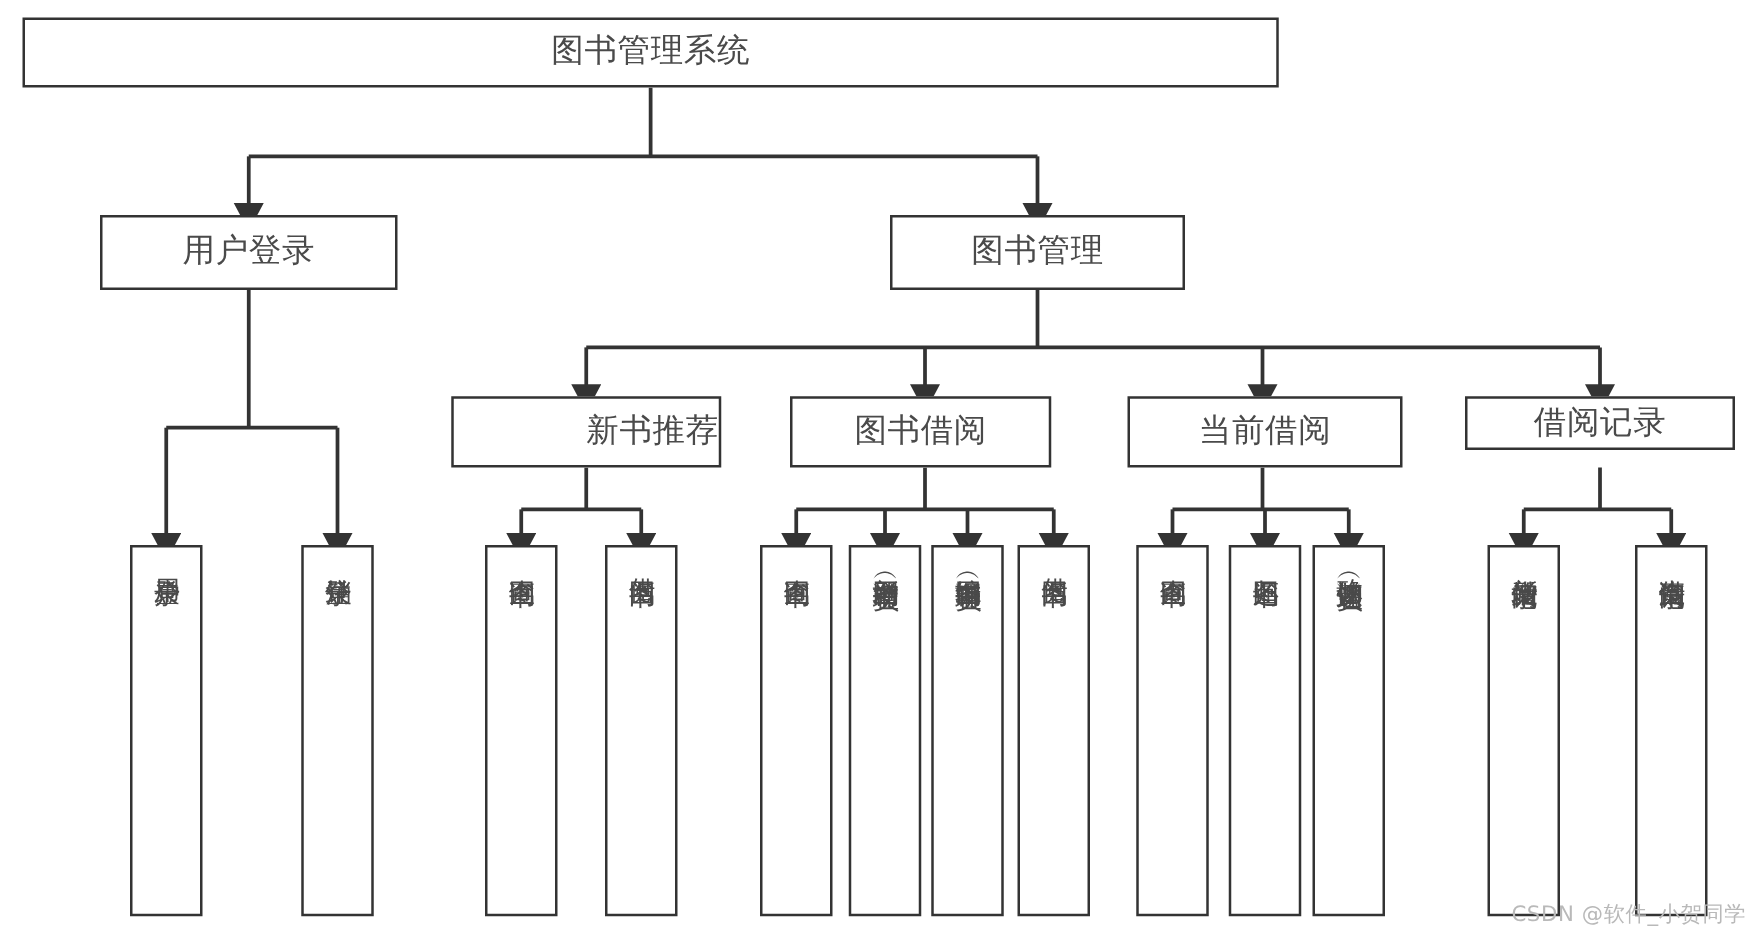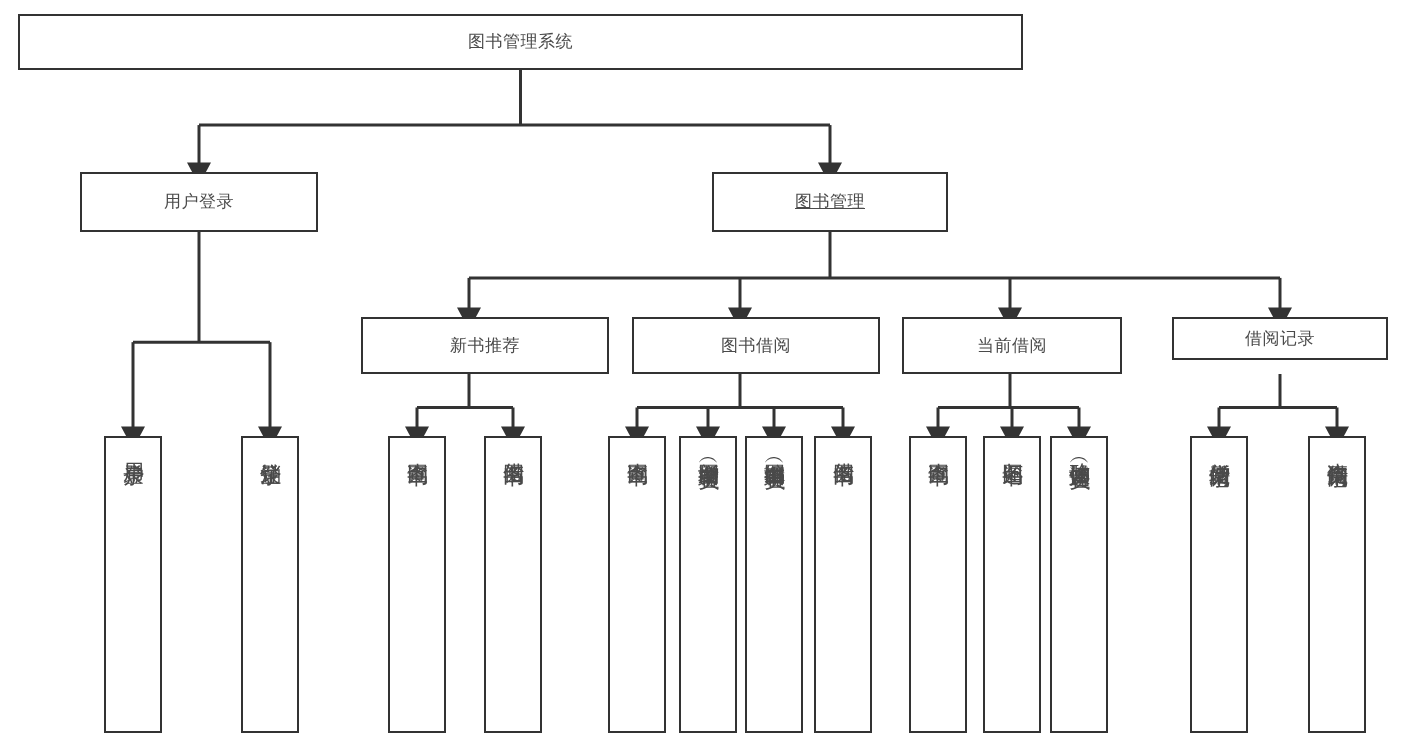--- a/index.html
+++ b/index.html
@@ -29,21 +29,21 @@
     position: absolute;
     box-sizing: border-box;
     border: 2.5px solid #333333;
     background: #ffffff;
     display: flex;
     align-items: center;
     justify-content: center;
     color: #4a4a4a;
   }
   .node .label {
-    font-size: 17px;
+    font-size: 26px;
     line-height: 1.12;
     color: #4a4a4a;
     letter-spacing: 0.5px;
     white-space: nowrap;
   }
   .node.vertical {
     align-items: flex-start;
     padding-top: 8px;
   }
   .node.vertical .label {
@@ -113,27 +113,27 @@
       </g>
   </svg>
 
   <div id="node-layer">
       <div class="node" style="left: 18px; top: 14px; width: 1005px; height: 56px;">
         <span class="label">图书管理系统</span>
       </div>
       <div class="node" style="left: 80px; top: 172px; width: 238px; height: 60px;">
         <span class="label">用户登录</span>
       </div>
-      <div class="node" style="left: 712px; top: 172px; width: 236px; height: 60px; text-decoration: underline;">
+      <div class="node" style="left: 712px; top: 172px; width: 236px; height: 60px;">
         <span class="label">图书管理</span>
       </div>
-      <div class="node" style="left: 361px; top: 317px; width: 248px; height: 57px;">
+      <div class="node" style="left: 361px; top: 317px; width: 216px; height: 57px; justify-content: flex-end;">
         <span class="label">新书推荐</span>
       </div>
-      <div class="node" style="left: 632px; top: 317px; width: 248px; height: 57px;">
+      <div class="node" style="left: 632px; top: 317px; width: 209px; height: 57px;">
         <span class="label">图书借阅</span>
       </div>
       <div class="node" style="left: 902px; top: 317px; width: 220px; height: 57px;">
         <span class="label">当前借阅</span>
       </div>
       <div class="node" style="left: 1172px; top: 317px; width: 216px; height: 43px;">
         <span class="label">借阅记录</span>
       </div>
       <div class="node vertical" style="left: 104px; top: 436px; width: 58px; height: 297px;">
         <span class="label">用户登录</span>
@@ -169,13 +169,14 @@
         <span class="label">确认归还（管理员）</span>
       </div>
       <div class="node vertical" style="left: 1190px; top: 436px; width: 58px; height: 297px;">
         <span class="label">新增借阅记录</span>
       </div>
       <div class="node vertical" style="left: 1308px; top: 436px; width: 58px; height: 297px;">
         <span class="label">查询借阅记录</span>
       </div>
     </div>
 
+  <div class="watermark">CSDN @软件_小贺同学</div>
 </div>
 
 </body></html>

